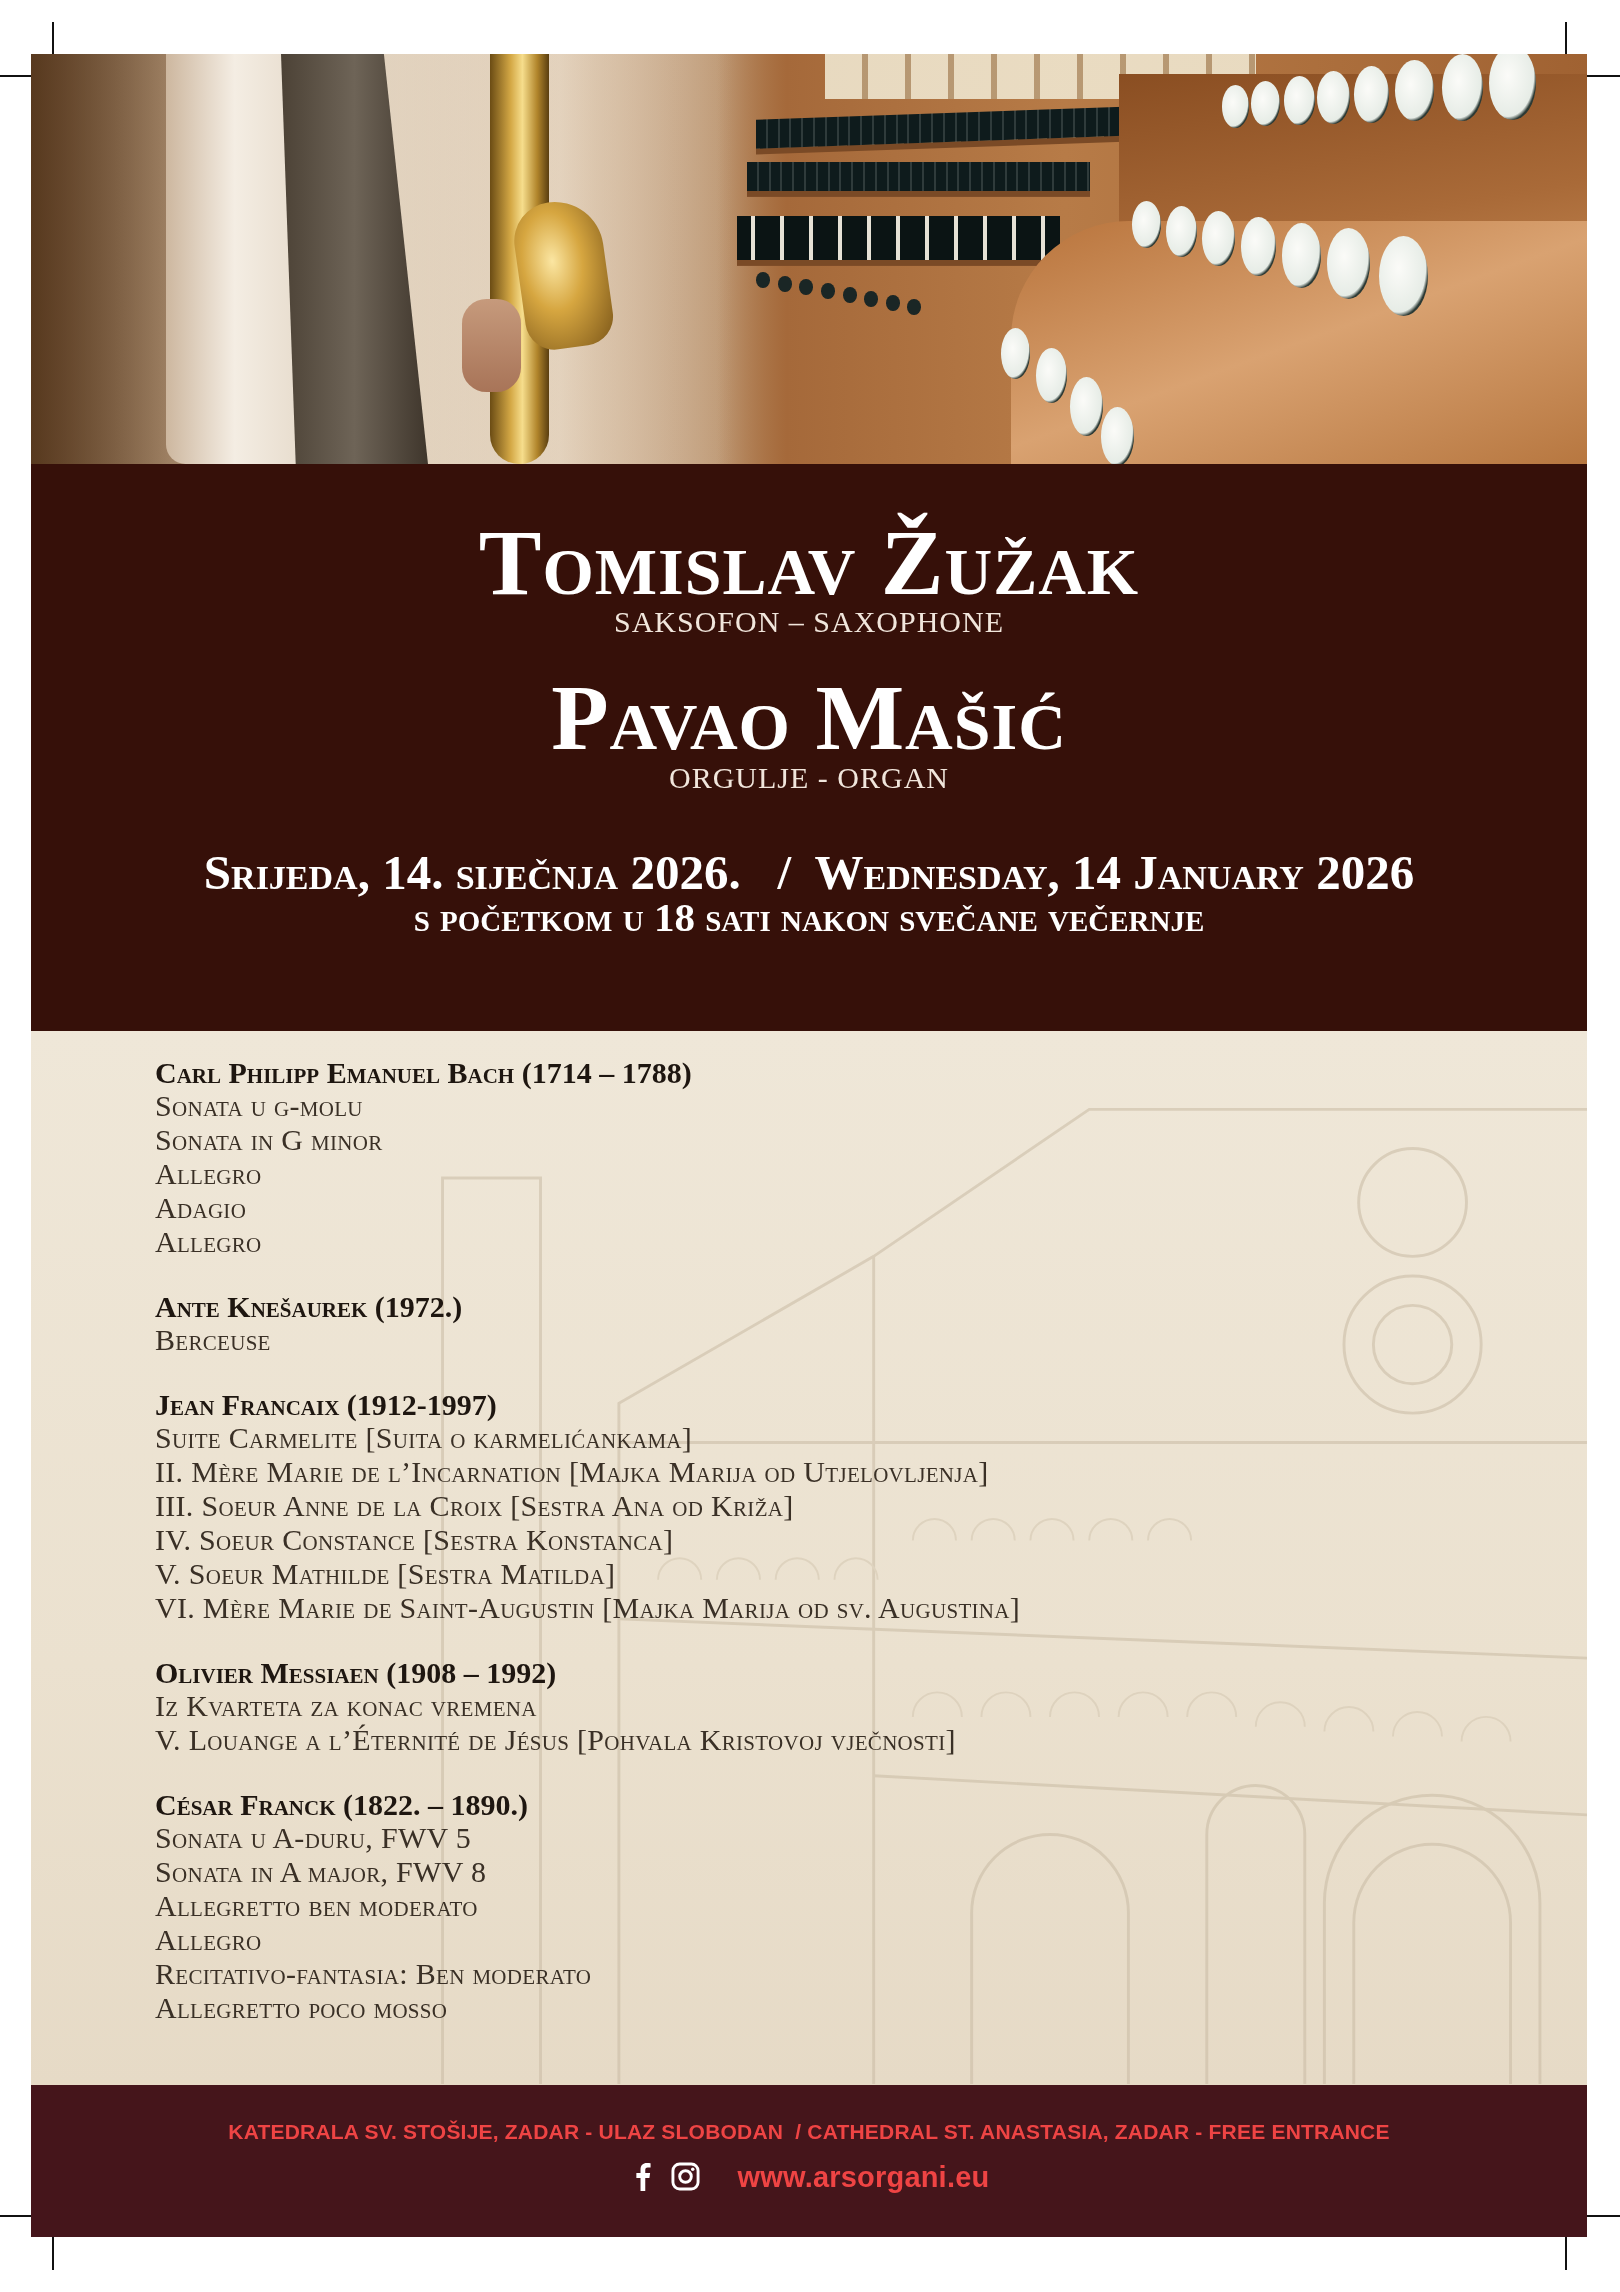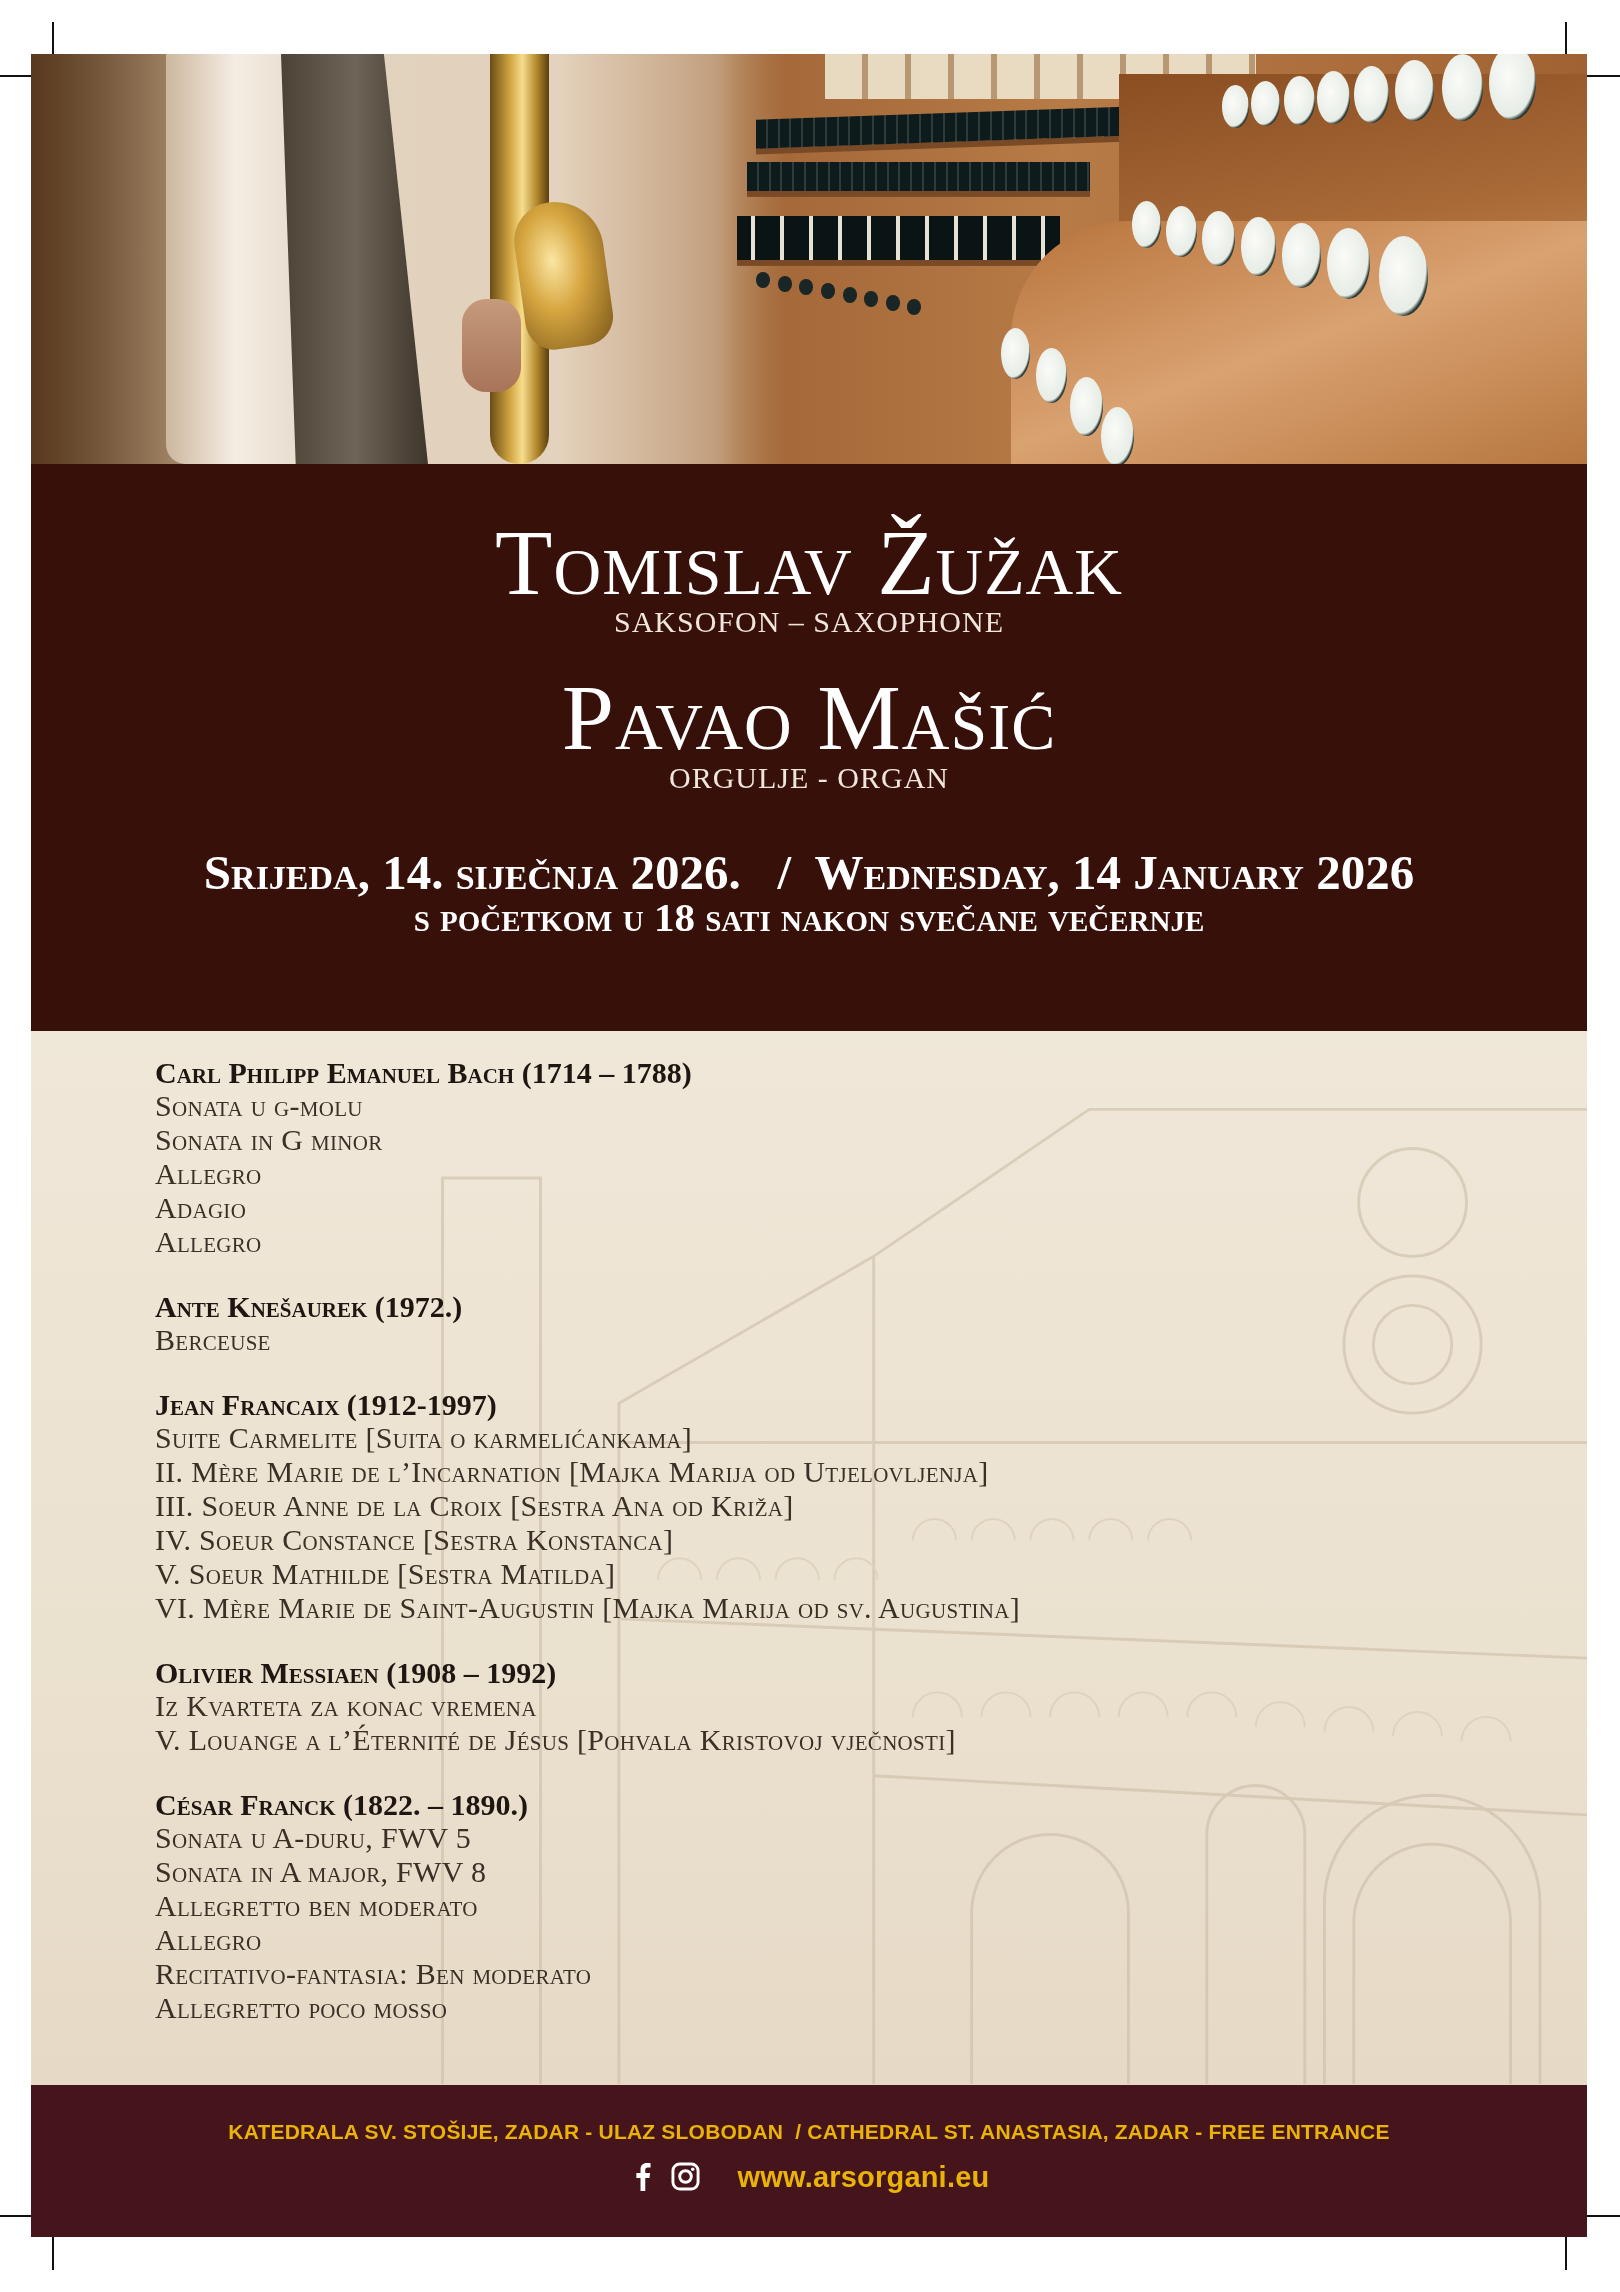--- a/index.html
+++ b/index.html
@@ -56,21 +56,21 @@
   .stop { position: absolute; width: 29px; height: 47px; border-radius: 50%;
     background: radial-gradient(ellipse at 40% 40%, #fbfbf8 0%, #e6ece6 65%, #2d3b36 72%, #1a2420 100%); }
   .knob { position: absolute; width: 13.7px; height: 15.7px; border-radius: 50%; background: #1a2625; }
 
   
   .title-band {
     position: absolute; left: 0; top: 410px; width: 1556px; height: 568px;
     background: #361009; color: #ffffff; text-align: center;
   }
   .name {
-    position: absolute; left: 0; width: 100%; font-weight: normal; font-variant: small-caps;
+    position: absolute; left: 0; width: 100%; font-weight: bold; font-variant: small-caps;
     font-size: 94px; letter-spacing: 1px; line-height: 1; text-align: center;
   }
   .name.n1 { top: 51px; }
   .name.n2 { top: 206px; }
   .role {
     position: absolute; left: 0; width: 100%; font-size: 30px; letter-spacing: 1px;
     color: #f1e6dc; line-height: 1;
   }
   .role.r1 { top: 143px; }
   .role.r2 { top: 299px; }
@@ -100,21 +100,21 @@
     color: #1e1610;
   }
   .work {
     font-variant: small-caps; font-size: 30px; line-height: 34px; color: #3a3026;
     letter-spacing: 0.3px;
   }
 
   
   .footer {
     position: absolute; left: 0; top: 2031px; width: 1556px; height: 152px;
-    background: #45151b; color: #eab308; text-align: center;
+    background: #45151b; color: #ef4444; text-align: center;
     font-family: "Liberation Sans", sans-serif;
   }
   .footer-info {
     position: absolute; left: 0; width: 100%; top: 35px; font-size: 21px; font-weight: bold;
     letter-spacing: 0.2px; white-space: pre;
   }
   .footer-links {
     position: absolute; left: 0; width: 100%; top: 76px; display: flex; justify-content: center;
     align-items: flex-start; gap: 13.7px;
   }

